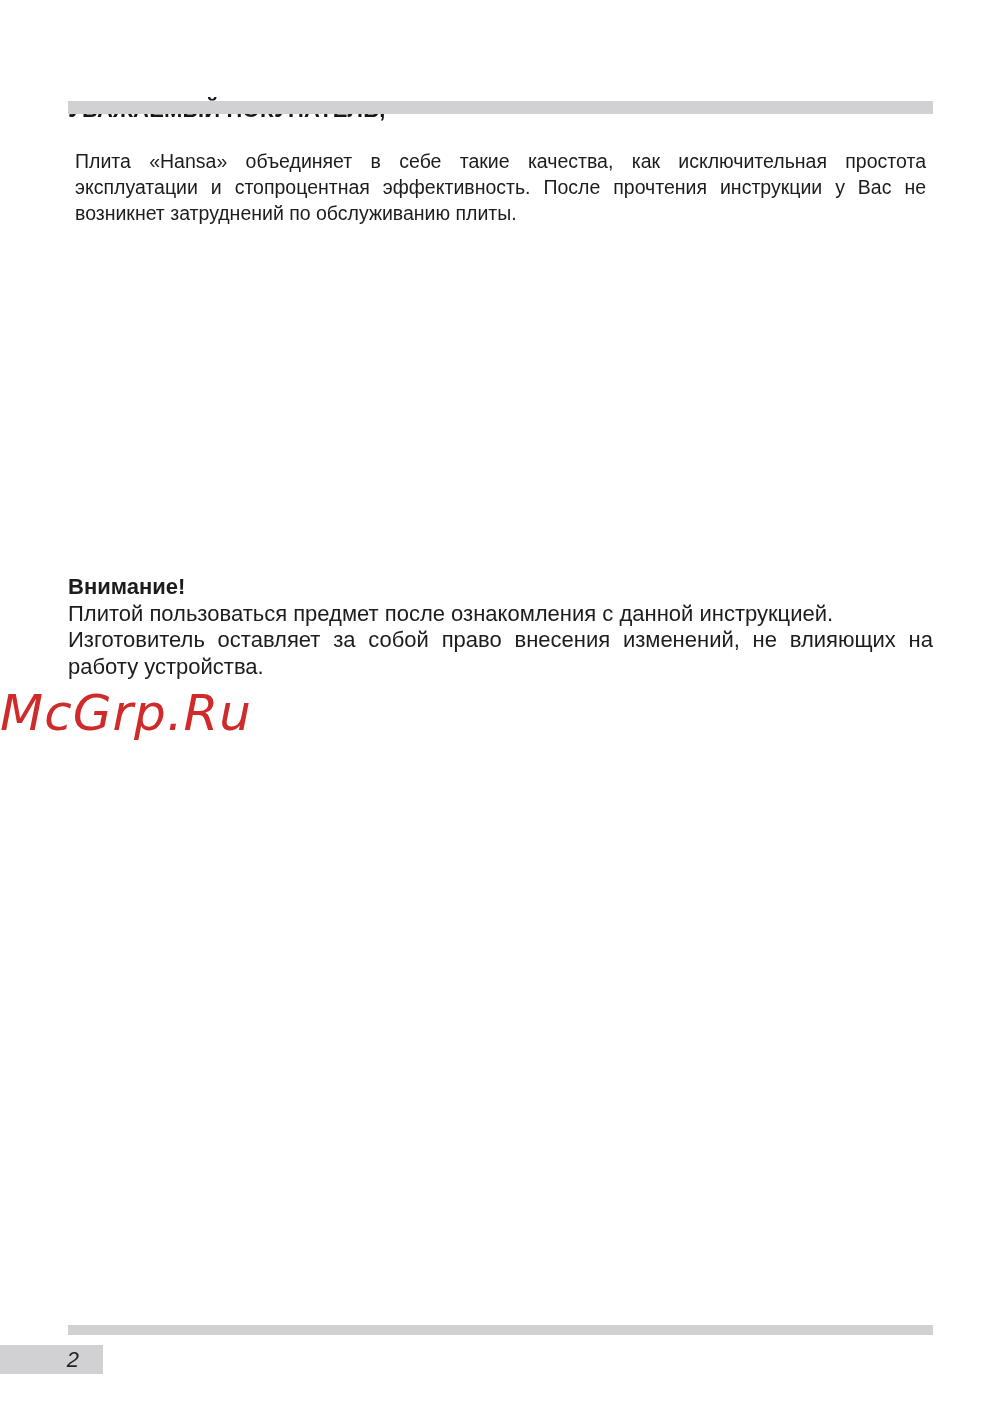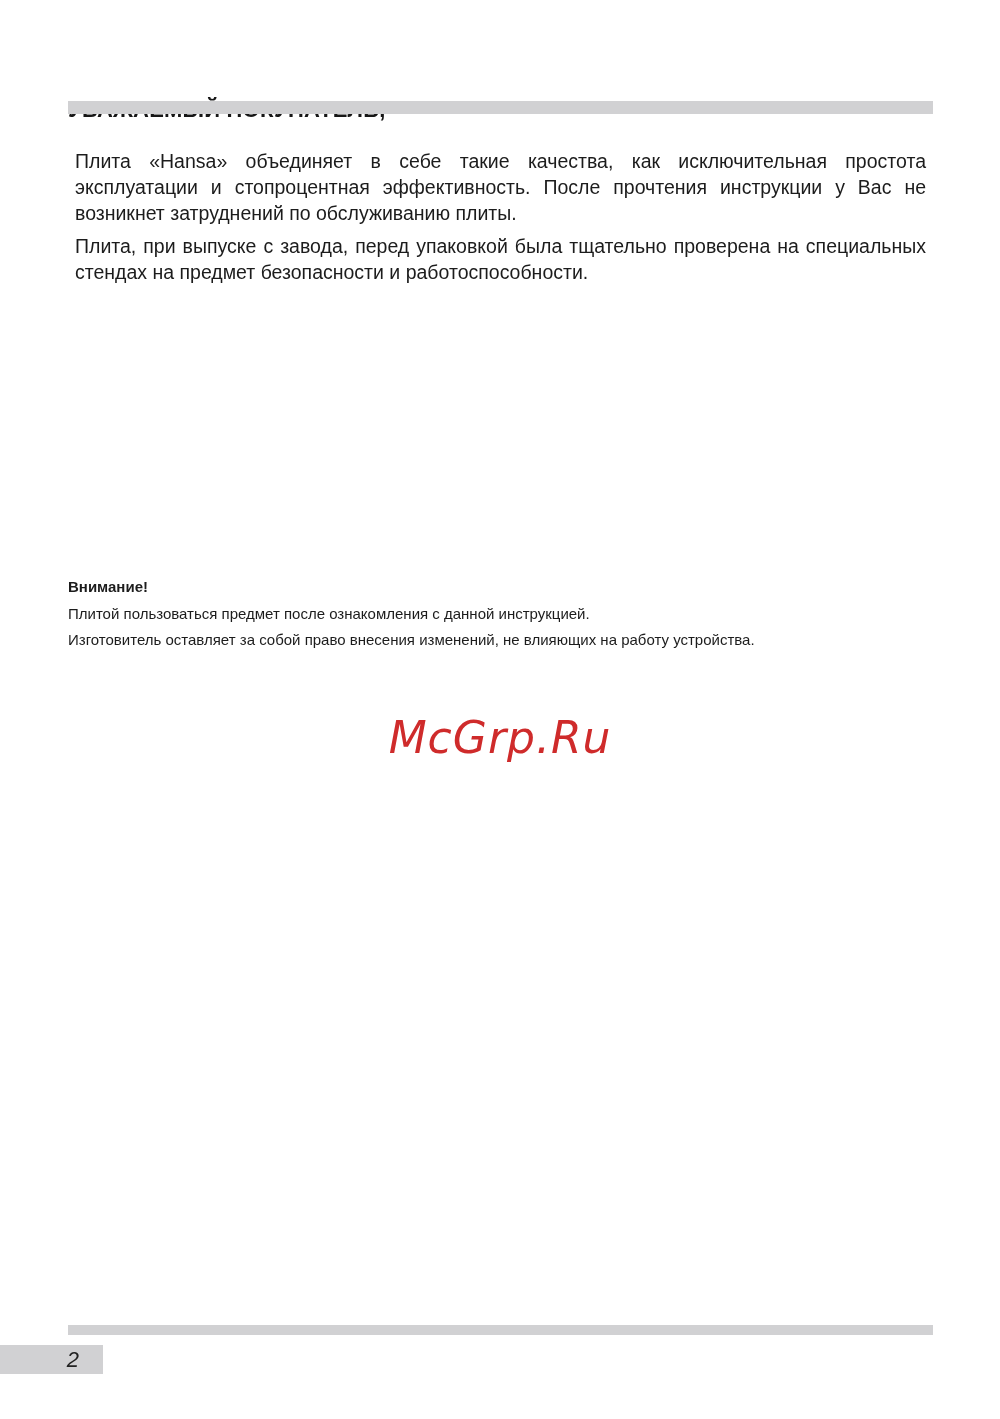--- a/index.html
+++ b/index.html
@@ -39,34 +39,33 @@
     font-size: 19.5px;
     line-height: 26px;
     text-align: justify;
   }
   .body-text p { margin: 7px; }
   .attention {
     position: absolute;
     left: 68px;
     top: 574px;
     width: 865px;
-    font-size: 15px;
+    font-size: 22px;
     line-height: 26.5px;
   }
   .attention p { margin: 0; }
   .attention .attention-title { font-weight: bold; }
   .attention p.wide { text-align: justify; }
   .watermark {
     position: absolute;
     left: 0;
-    top: 712px;
+    top: 684px;
     width: 1000px;
-    text-align: center;
     font-family: "DejaVu Sans", "Liberation Sans", sans-serif;
-    font-size: 44px;
+    font-size: 50px;
     font-style: italic;
     letter-spacing: 1px;
     color: #cf2b2b;
   }
   .page-num-box {
     position: absolute;
     left: 0;
     top: 1345px;
     width: 103px;
     height: 29px;
@@ -86,21 +85,20 @@
 <body>
 
 <div class="page">
 
   <div class="heading">УВАЖАЕМЫЙ ПОКУПАТЕЛЬ,</div>
 
   <div class="bar bar-top" style="background: rgb(209, 209, 211);"></div>
 
   <div class="body-text">
     <p>Плита «Hansa» объединяет в себе такие качества, как исключительная простота эксплуатации и стопроцентная эффективность. После прочтения инструкции у Вас не возникнет затруднений по обслуживанию плиты.</p>
-    <p>Плита, при выпуске с завода, перед упаковкой была тщательно проверена на специальных стендах на предмет безопасности и работоспособности.</p>
   </div>
 
   <div class="attention">
     <p class="attention-title">Внимание!</p>
     <p>Плитой пользоваться предмет после ознакомления с данной инструкцией.</p>
     <p class="wide">Изготовитель оставляет за собой право внесения изменений, не влияющих на работу устройства.</p>
   </div>
 
   <div class="watermark" style="color: rgb(207, 43, 43);">McGrp.Ru</div>
 

